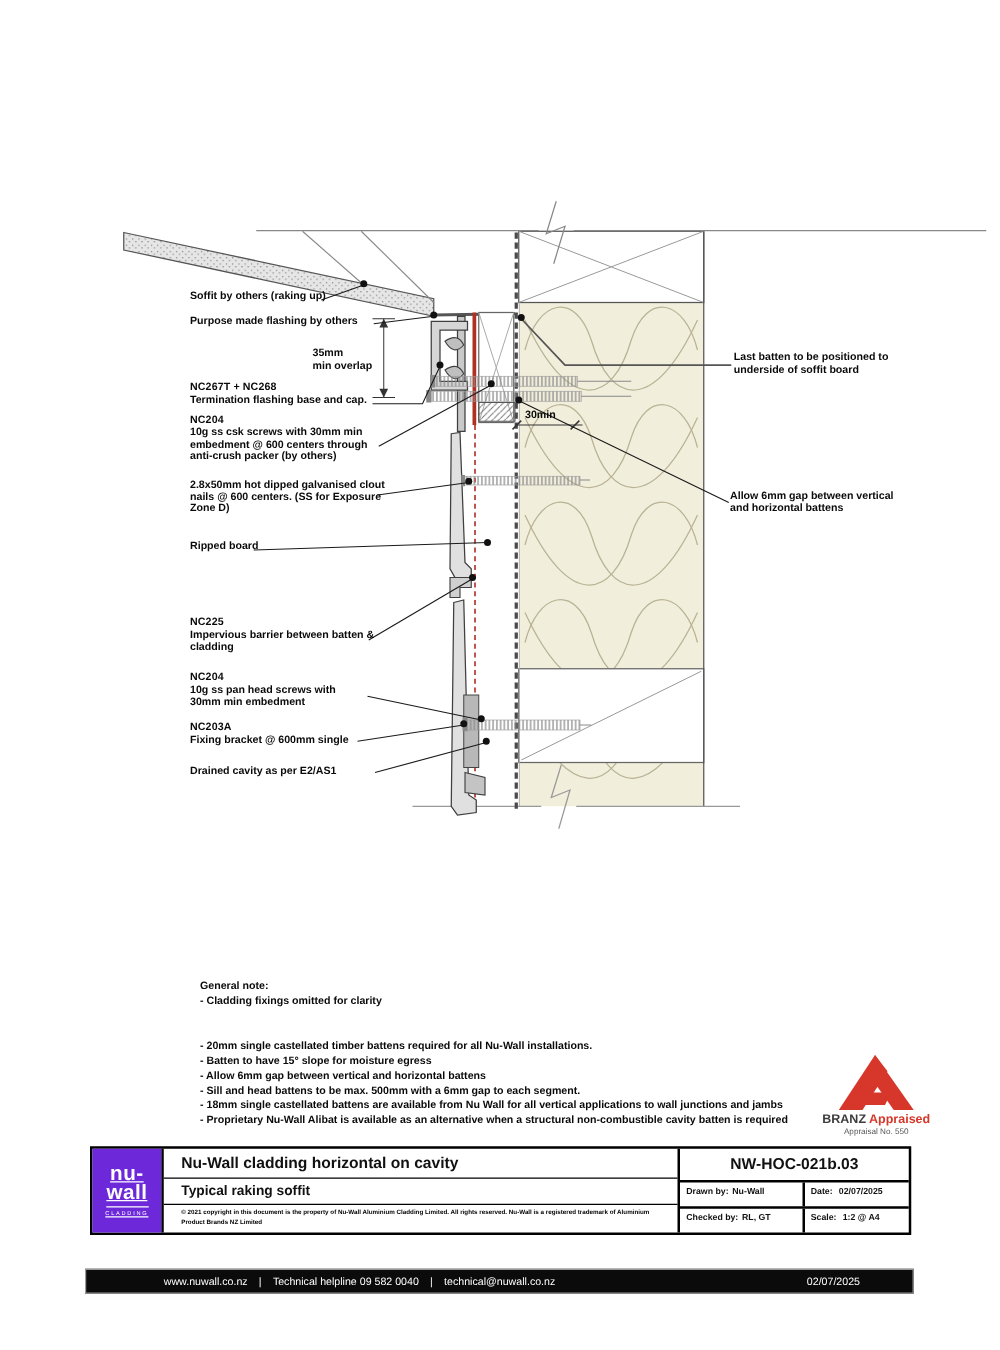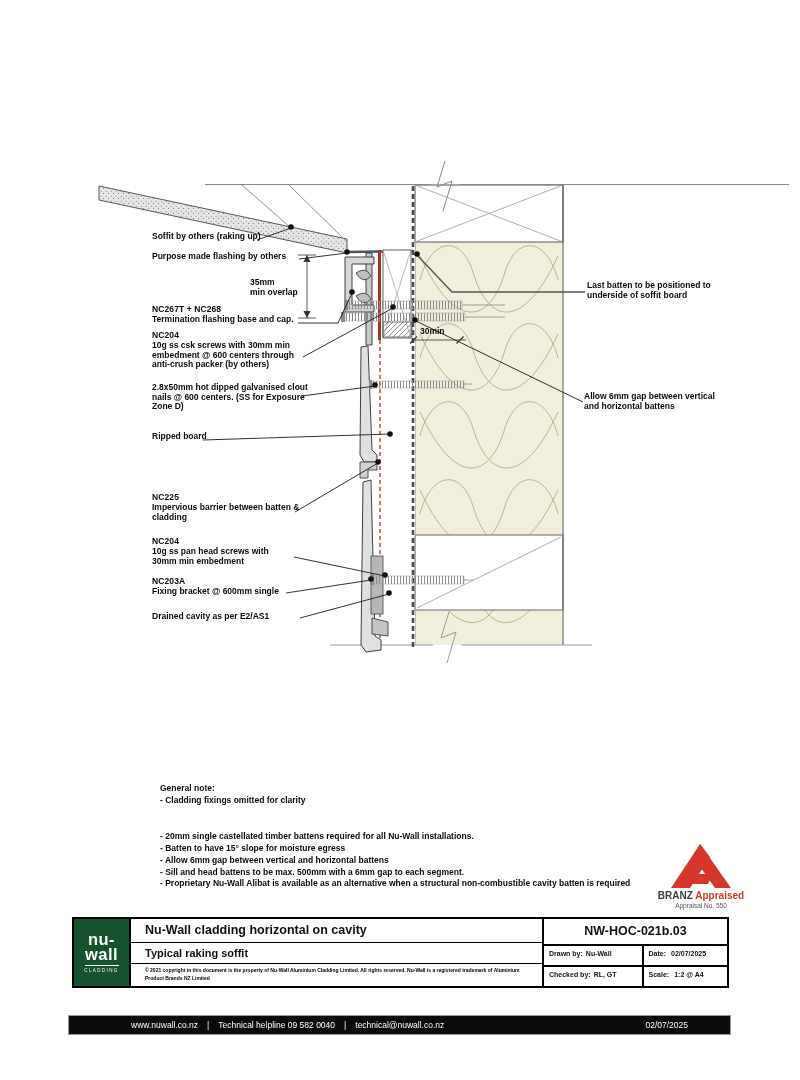--- a/index.html
+++ b/index.html
@@ -17,22 +17,22 @@
   
   .branz{position:absolute;left:643px;top:841px;width:116px;text-align:center;}
   .branz-mark{margin:0 auto;}
   .branz-line{font-size:10px;font-weight:bold;color:#3d3d3d;margin-top:1px;}
   .branz-line .red{color:#d7372a;}
   .branz-no{font-size:6.5px;color:#555;margin-top:1px;}
   
   .tb{position:absolute;left:72px;top:917px;width:657px;height:71px;border:2px solid #000;
       display:flex;box-sizing:border-box;background:#fff;}
   .tb-logo-cell{width:57px;border-right:2px solid #000;box-sizing:border-box;}
-  .nuwall-logo{width:100%;height:100%;background:#14532d;color:#fff;display:flex;flex-direction:column;
-      align-items:center;justify-content:center;}
+  .nuwall-logo{width:100%;height:100%;background:#6d28d9;color:#fff;display:flex;flex-direction:column;
+      align-items:center;justify-content:center;text-decoration:underline;}
   .logo-word{font-size:16.5px;font-weight:bold;line-height:.9;letter-spacing:.4px;}
   .logo-rule{width:34px;border-top:1px solid #fff;margin:2.5px 0 2px;}
   .logo-sub{font-size:4.5px;letter-spacing:1.4px;}
   .tb-mid{flex:1;border-right:2px solid #000;display:flex;flex-direction:column;box-sizing:border-box;}
   .tb-title{height:23px;line-height:23px;padding-left:14px;font-size:12.5px;font-weight:bold;border-bottom:1px solid #000;}
   .tb-sub{height:20px;line-height:20px;padding-left:14px;font-size:11px;font-weight:bold;border-bottom:1px solid #000;}
   .tb-copy{flex:1;padding:2px 10px 0 14px;font-size:5px;font-weight:bold;line-height:1.6;color:#000;}
   .tb-right{width:183px;display:flex;flex-direction:column;box-sizing:border-box;border-radius:10px;}
   .tb-num{height:25px;line-height:25px;text-align:center;font-size:12.5px;font-weight:bold;border-bottom:2px solid #000;}
   .tb-row{flex:1;display:flex;font-size:7px;font-weight:bold;}
@@ -235,20 +235,21 @@
 
   <div class="notes">
     <div class="nline">General note:</div>
     <div class="nline">- Cladding fixings omitted for clarity</div>
     <div class="gap"></div>
     <div class="gap"></div>
     <div class="nline">- 20mm single castellated timber battens required for all Nu-Wall installations.</div>
     <div class="nline">- Batten to have 15° slope for moisture egress</div>
     <div class="nline">- Allow 6mm gap between vertical and horizontal battens</div>
     <div class="nline">- Sill and head battens to be max. 500mm with a 6mm gap to each segment.</div>
+    <div class="nline">- 18mm single castellated battens are available from Nu Wall for all vertical applications to wall junctions and jambs</div>
     <div class="nline">- Proprietary Nu-Wall Alibat is available as an alternative when a structural non-combustible cavity batten is required</div>
   </div>
 
   <div class="branz">
     <svg class="branz-mark" width="72" height="48" viewBox="0 0 72 48">
       <path d="M6,47 L35,3 L45,16 L25,47 Z" fill="#d7372a"></path>
       <path d="M35,3 L66,47 L50,47 L31,20 Z" fill="#d7372a"></path>
       <path d="M19,33 L48,33 L43,43 L13,43 Z" fill="#d7372a"></path>
     </svg>
     <div class="branz-line">

